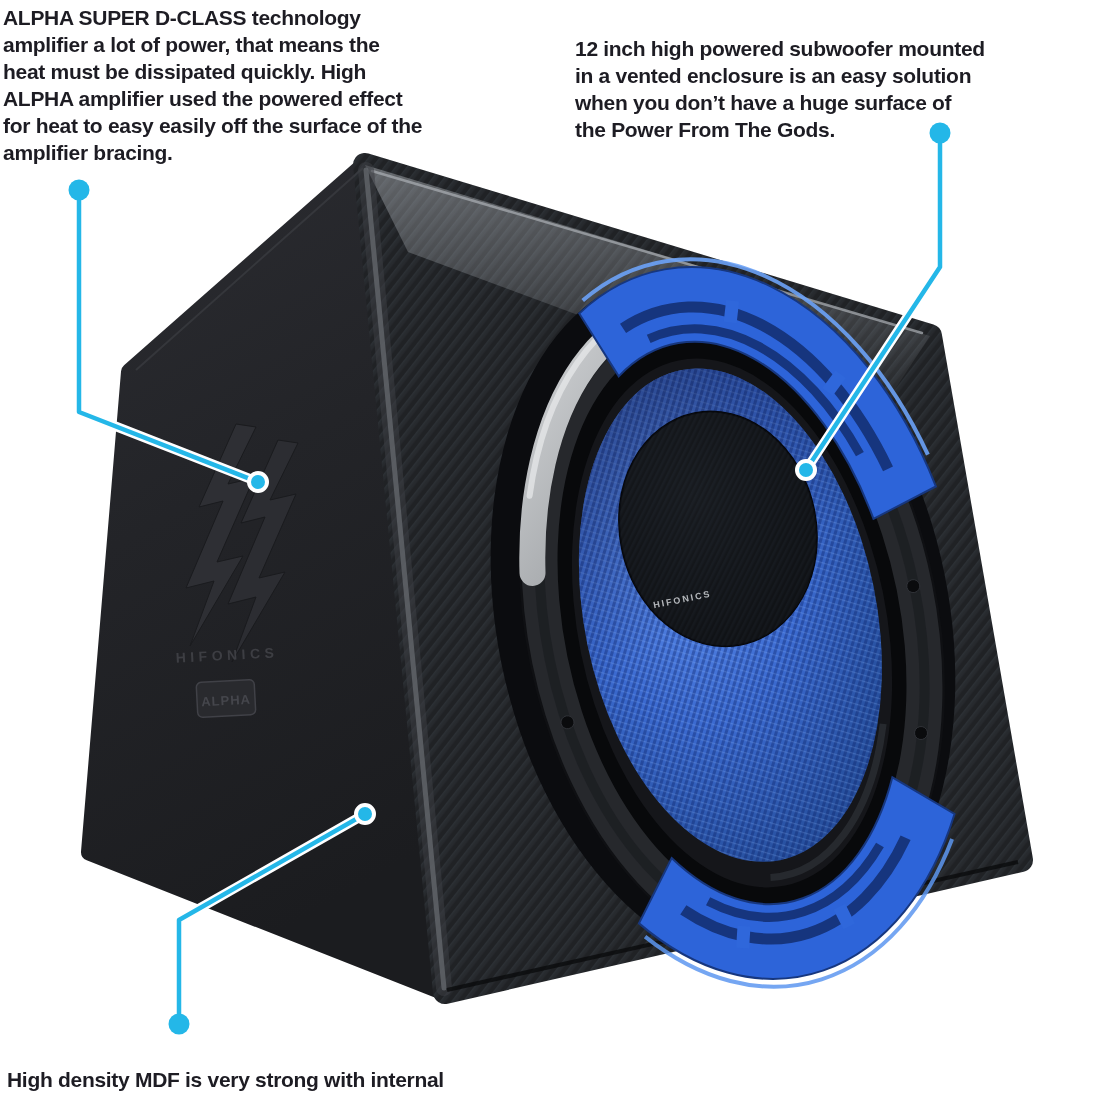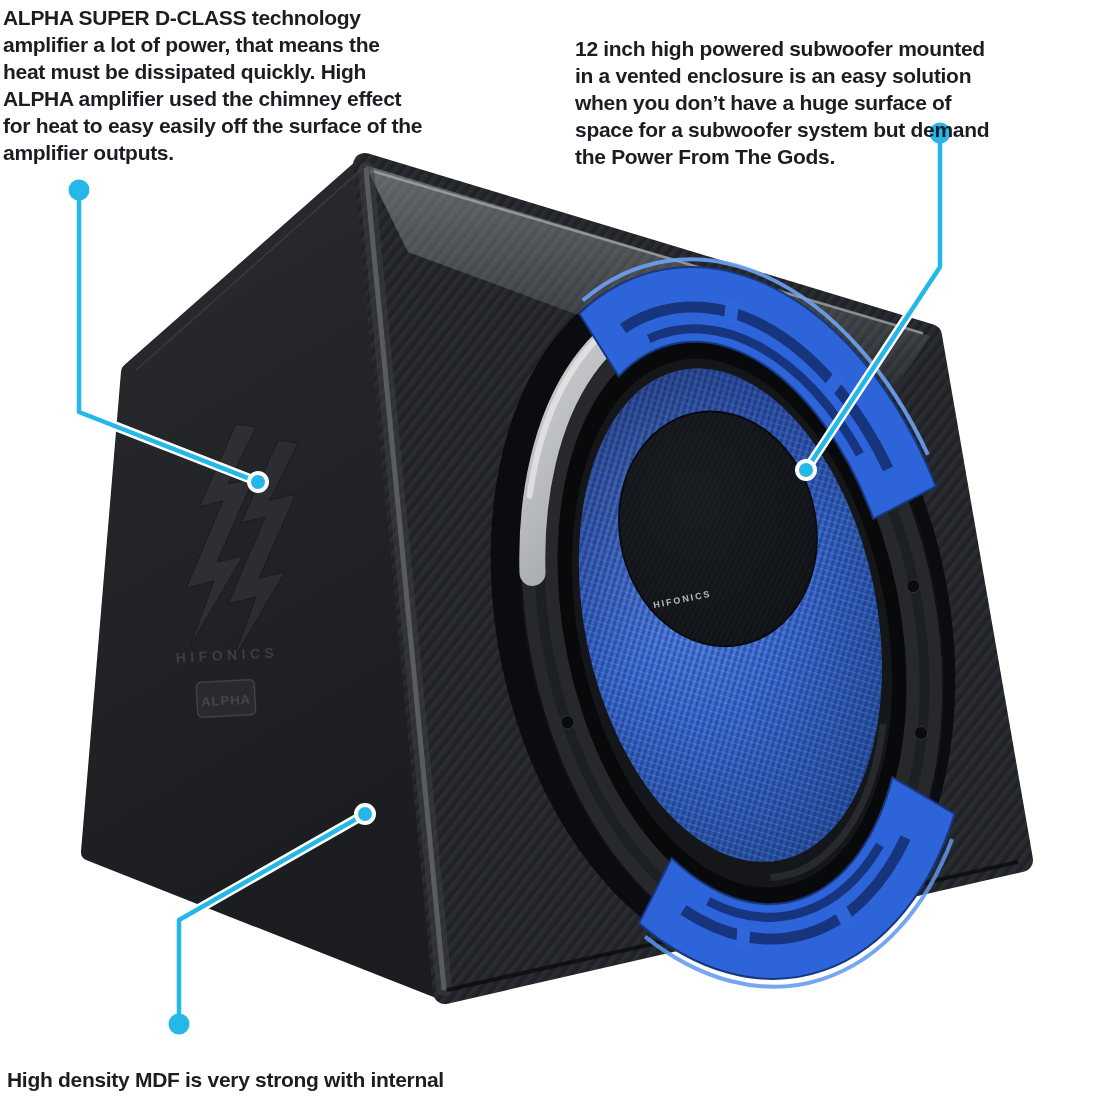--- a/index.html
+++ b/index.html
@@ -152,30 +152,29 @@
       <path d="M365,814 L179,920 L179,1024" stroke="#24b7e8" stroke-width="4.5" fill="none" stroke-linejoin="round" stroke-linecap="round"></path>
       <circle cx="365" cy="814" r="9" fill="#24b7e8" stroke="#ffffff" stroke-width="4"></circle>
       <circle cx="179" cy="1024" r="10.5" fill="#24b7e8"></circle>
     </g>
   </svg>
 
   <div class="annotation" style="left:3px;top:4px;">
     <div class="line">ALPHA SUPER D-CLASS technology</div>
     <div class="line">amplifier a lot of power, that means the</div>
     <div class="line">heat must be dissipated quickly. High</div>
-    <div class="line">ALPHA amplifier used the chimney effect</div>
+    <div class="line">ALPHA amplifier used the powered effect</div>
     <div class="line">for heat to easy easily off the surface of the</div>
-    <div class="line">amplifier outputs.</div>
+    <div class="line">amplifier bracing.</div>
   </div>
 
   <div class="annotation" style="left:575px;top:3px;margin-top:32px;">
     <div class="line">12 inch high powered subwoofer mounted</div>
     <div class="line">in a vented enclosure is an easy solution</div>
     <div class="line">when you don’t have a huge surface of</div>
-    <div class="line">space for a subwoofer system but demand</div>
     <div class="line">the Power From The Gods.</div>
   </div>
 
   <div class="annotation" style="left:7px;top:1053px;margin-top:13px;">
     <div class="line">High density MDF is very strong with internal</div>
   </div>
 
 </div>
 
 </body></html>

